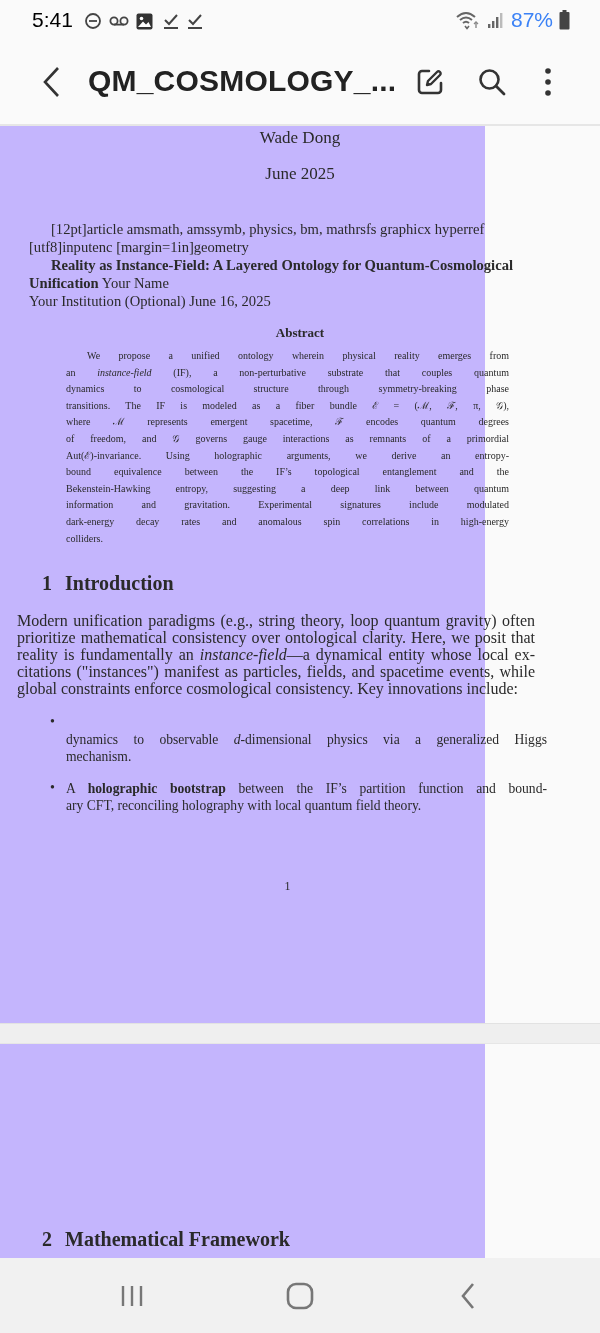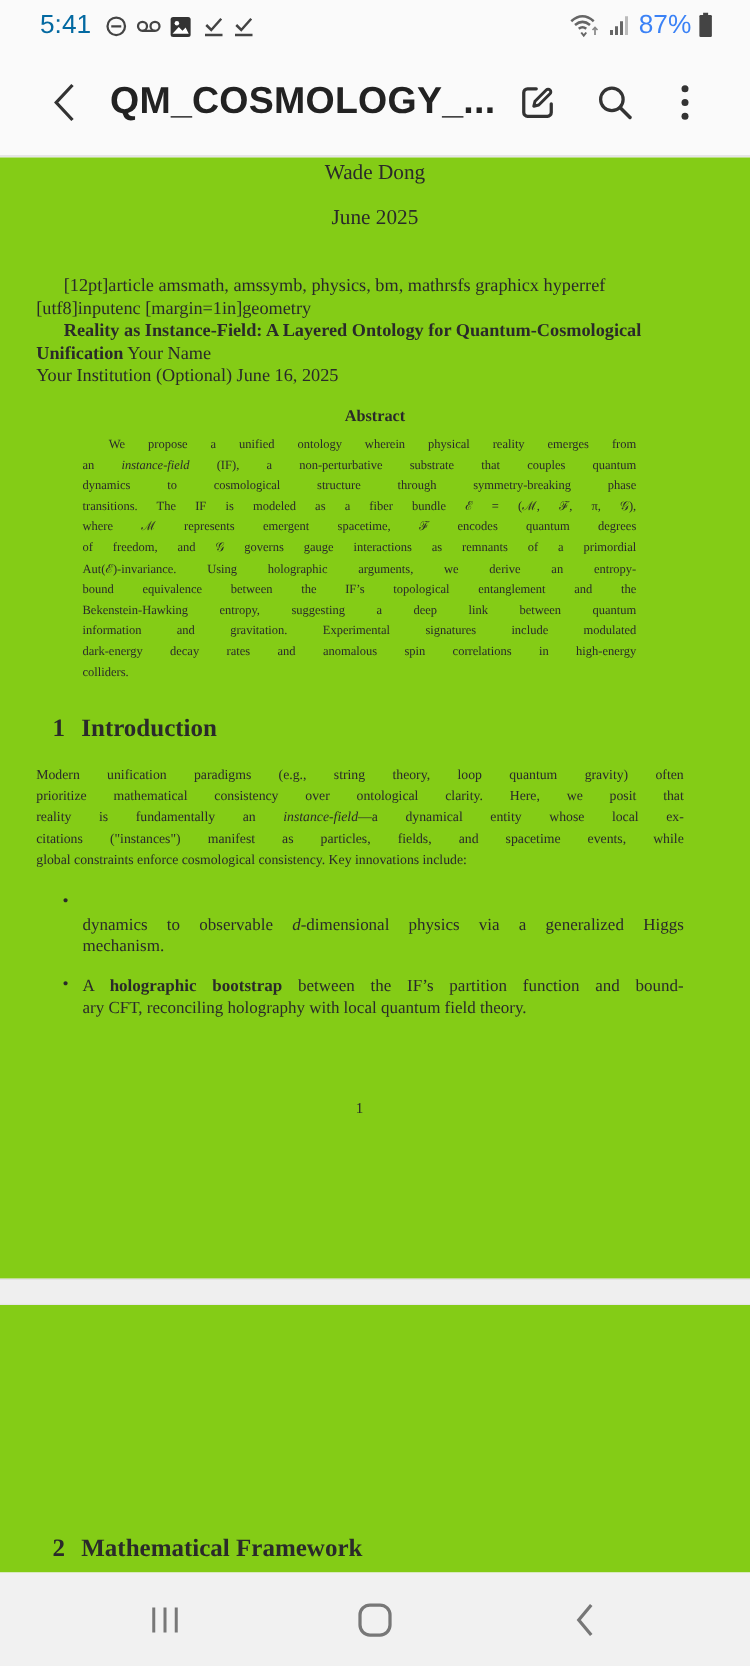--- a/index.html
+++ b/index.html
@@ -1,49 +1,49 @@
 <!DOCTYPE html>
 <html><head>
 <meta charset="utf-8">
 <style>
   * { box-sizing: border-box; margin: 0; padding: 0; }
   html, body { width: 600px; height: 1333px; overflow: hidden; background: #fafafa; }
   body { position: relative; font-family: "Liberation Sans", sans-serif; color: #222; }
 
   
   .status-bar { position: absolute; top: 0; left: 0; width: 600px; height: 42px; background: #fafafa; }
-  .status-time { position: absolute; left: 32px; top: 8px; font-size: 21px; color: #0369a1; font-family: "Liberation Sans", sans-serif; }
+  .status-time { position: absolute; left: 32px; top: 8px; font-size: 21px; color: #000000; font-family: "Liberation Sans", sans-serif; }
   .st-icon { position: absolute; top: 12px; height: 18px; display: flex; align-items: center; justify-content: center; color: #444; }
   .st-right { position: absolute; right: 30px; top: 8px; display: flex; align-items: center; gap: 6px; color: #555; }
   .battery-text { font-size: 21px; color: #3b82f6; }
 
   
   .app-bar { position: absolute; top: 42px; left: 0; width: 600px; height: 82px; background: #fafafa; }
   .back-btn { position: absolute; left: 34px; top: 20px; width: 34px; height: 40px; display: flex; align-items: center; justify-content: center; }
   .doc-title { position: absolute; left: 88px; top: 22px; font-size: 30px; font-weight: bold; color: #222; letter-spacing: 0.2px; font-family: "Liberation Sans", sans-serif; white-space: nowrap; }
   .ab-icon { position: absolute; top: 22px; width: 36px; height: 36px; display: flex; align-items: center; justify-content: center; }
 
   .top-divider { position: absolute; top: 124px; left: 0; width: 600px; height: 2px; background: #e6e6e6; }
 
   
-  .page { position: absolute; left: 0; width: 600px; background: #84cc16; font-family: "Liberation Serif", serif; color: #2a2a2a; }
+  .page { position: absolute; left: 0; width: 485px; background: #c4b5fd; font-family: "Liberation Serif", serif; color: #2a2a2a; }
   .page1 { top: 126px; height: 897px; }
   .page-gap { position: absolute; top: 1023px; left: 0; width: 600px; height: 21px; background: #efefef; border-top: 1px solid #e2e2e2; border-bottom: 1px solid #e6e6e6; }
   .page2 { top: 1044px; height: 214px; }
 
   .center { position: absolute; left: 0; width: 600px; text-align: center; font-size: 17px; }
   .line { position: absolute; left: 29px; width: 542px; font-size: 14.6px; white-space: nowrap; line-height: 18px; }
   .indent { padding-left: 22px; }
   .abs-line { position: absolute; left: 66px; width: 443px; font-size: 10px; line-height: 16.6px; white-space: nowrap; text-align: justify; text-align-last: justify; }
   .abs-line.last { text-align-last: left; }
   .abs-line.first { padding-left: 21px; }
   .abs-title { position: absolute; left: 0; width: 600px; text-align: center; font-size: 13px; font-weight: bold; top: 199px; }
   .sec-head { position: absolute; left: 29px; font-size: 20px; font-weight: bold; text-align: center; }
   .sec-num { display: inline-block; width: 36px; }
-  .body-line { position: absolute; left: 29px; width: 518px; font-size: 11px; line-height: 17px; white-space: nowrap; text-align: justify; text-align-last: justify; }
+  .body-line { position: absolute; left: 17px; width: 518px; font-size: 16px; line-height: 17px; white-space: nowrap; text-align: justify; text-align-last: justify; }
   .body-line.last { text-align-last: left; }
   .bullet-line { position: absolute; left: 66px; width: 481px; font-size: 13.6px; line-height: 17px; white-space: nowrap; text-align: justify; text-align-last: justify; }
   .bullet-line.last { text-align-last: left; }
   .bullet-dot { position: absolute; left: 50px; font-size: 14px; }
   .page-num { position: absolute; left: 0; width: 575px; text-align: center; font-size: 12px; top: 753px; }
   em { font-style: italic; }
   b { font-weight: bold; }
 
   
   .nav-bar { position: absolute; top: 1258px; left: 0; width: 600px; height: 75px; background: #f1f1f1; }

